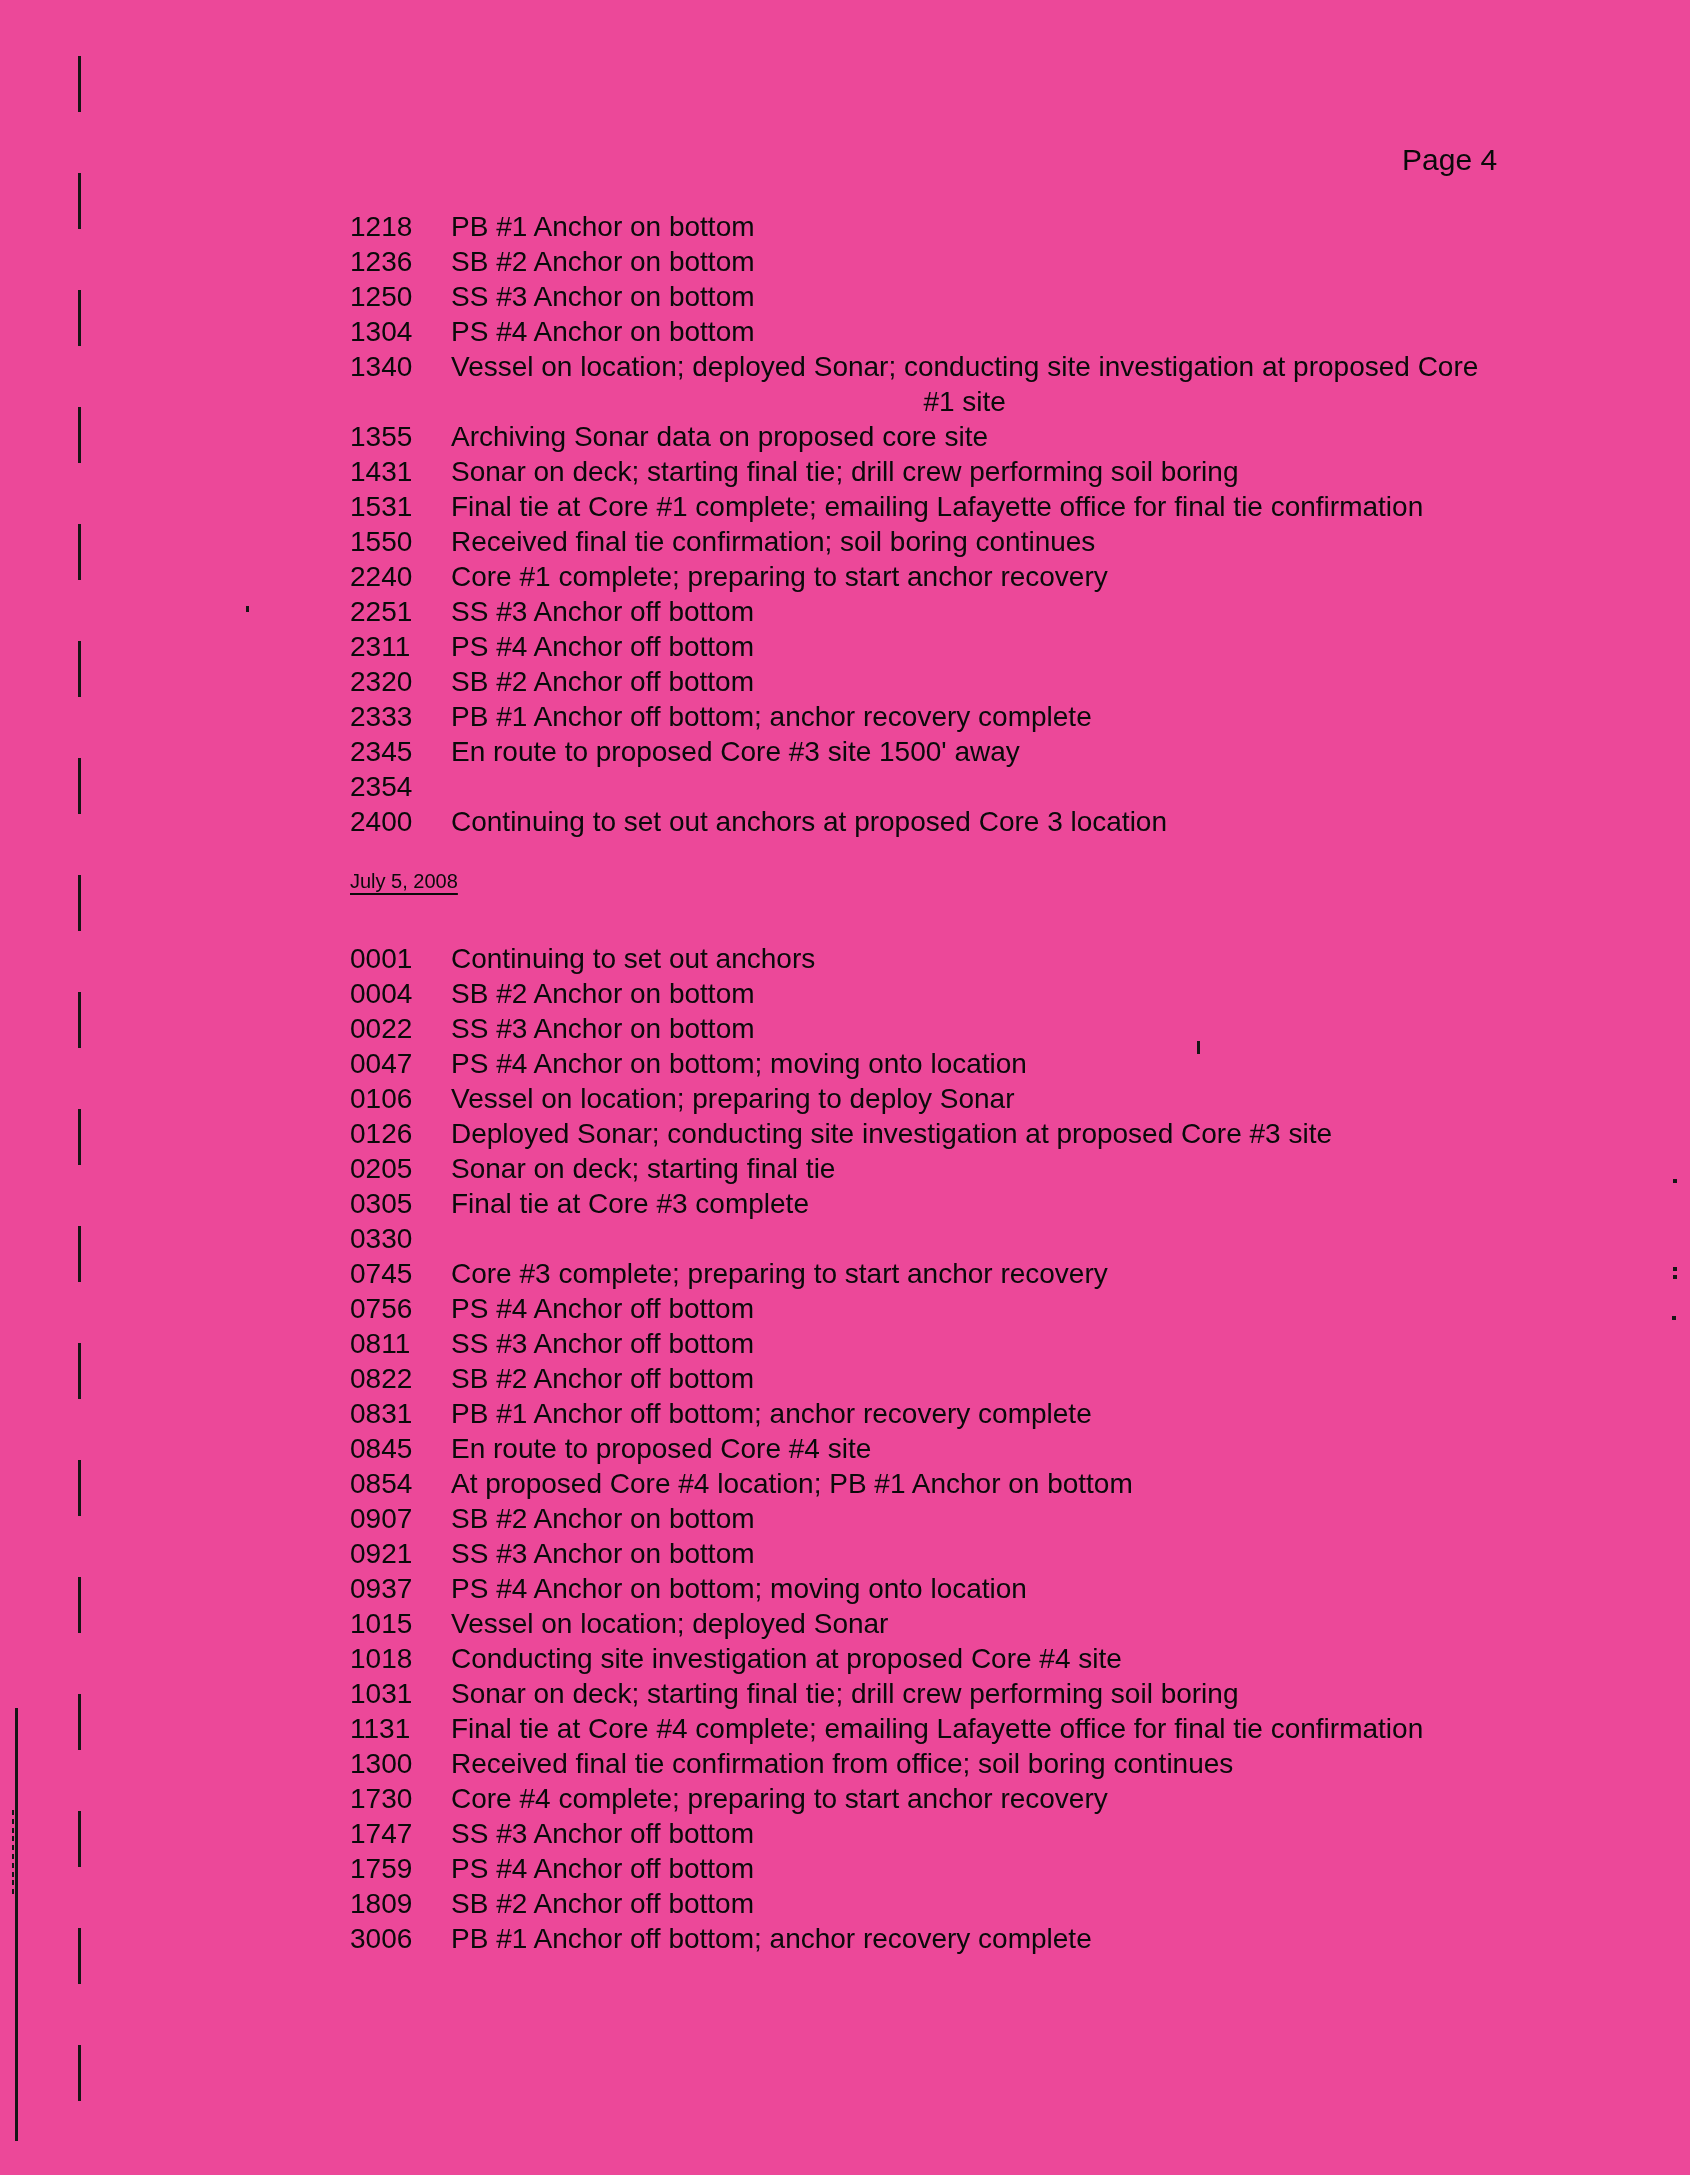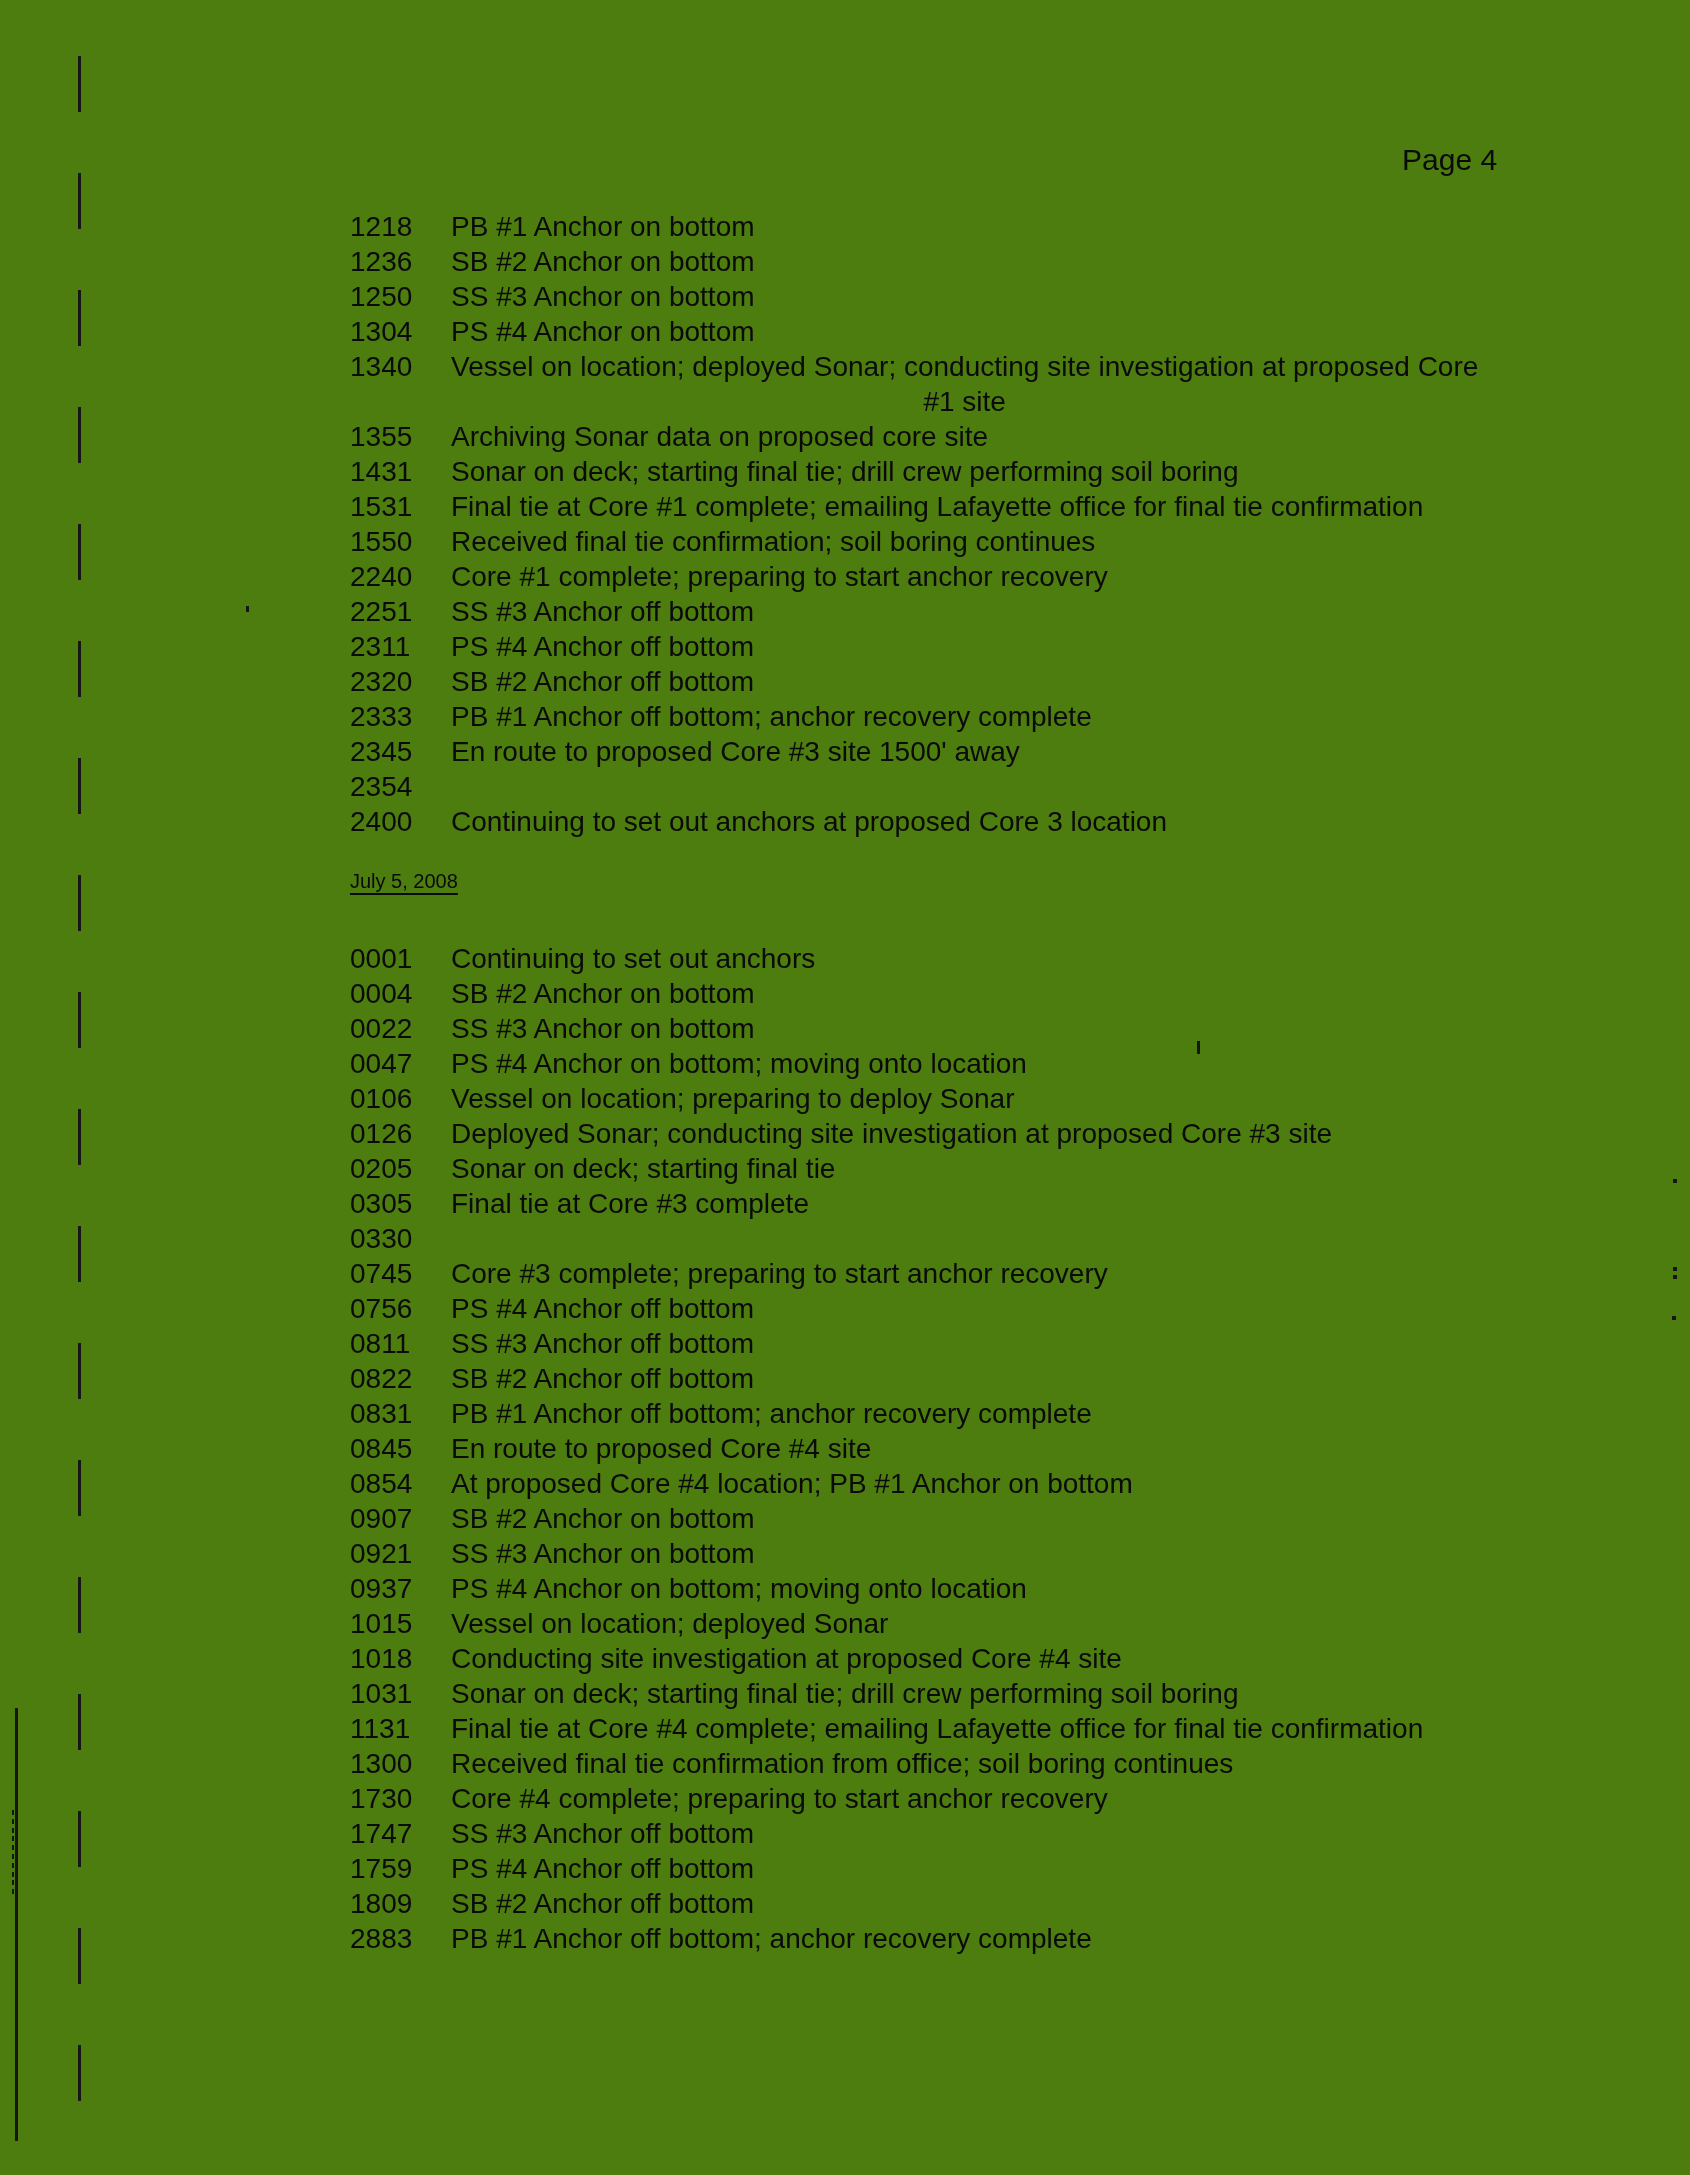--- a/index.html
+++ b/index.html
@@ -80,21 +80,21 @@
       to bottom,
       #161616 0px, #161616 4.9px,
       transparent 4.9px, transparent 8.8px
     );
   }
   .speck { background: #161616; }
 </style>
 </head>
 <body>
 
-<div class="page" style="background: #4d7c0f; color: rgb(10, 10, 10);">
+<div class="page" style="background: #ec4899; color: rgb(10, 10, 10);">
 
   <div class="artifact left-dash-column"></div>
   <div class="artifact corner-fold-line"></div>
   <div class="artifact corner-fold-line-rough"></div>
   <div class="artifact speck" style="left:246px; top:606px; width:2.9px; height:5.9px;"></div>
   <div class="artifact speck" style="left:1197px; top:1041px; width:2.9px; height:12.7px;"></div>
   <div class="artifact speck" style="left:1673px; top:1179px; width:3.9px; height:3.9px;"></div>
   <div class="artifact speck" style="left:1673px; top:1267px; width:3.9px; height:3.9px;"></div>
   <div class="artifact speck" style="left:1673px; top:1275px; width:3.9px; height:3.9px;"></div>
   <div class="artifact speck" style="left:1672px; top:1316px; width:3.9px; height:3.9px;"></div>
@@ -366,21 +366,21 @@
             <div class="desc-line">PS #4 Anchor off bottom</div>
           </span>
   </div>
         <div class="log-row">
     <span class="time">1809</span>
     <span class="desc">
             <div class="desc-line">SB #2 Anchor off bottom</div>
           </span>
   </div>
         <div class="log-row">
-    <span class="time">2883</span>
+    <span class="time">3006</span>
     <span class="desc">
             <div class="desc-line">PB #1 Anchor off bottom; anchor recovery complete</div>
           </span>
   </div>
       </section>
     </div>
 </div>
 
 
 </body></html>

